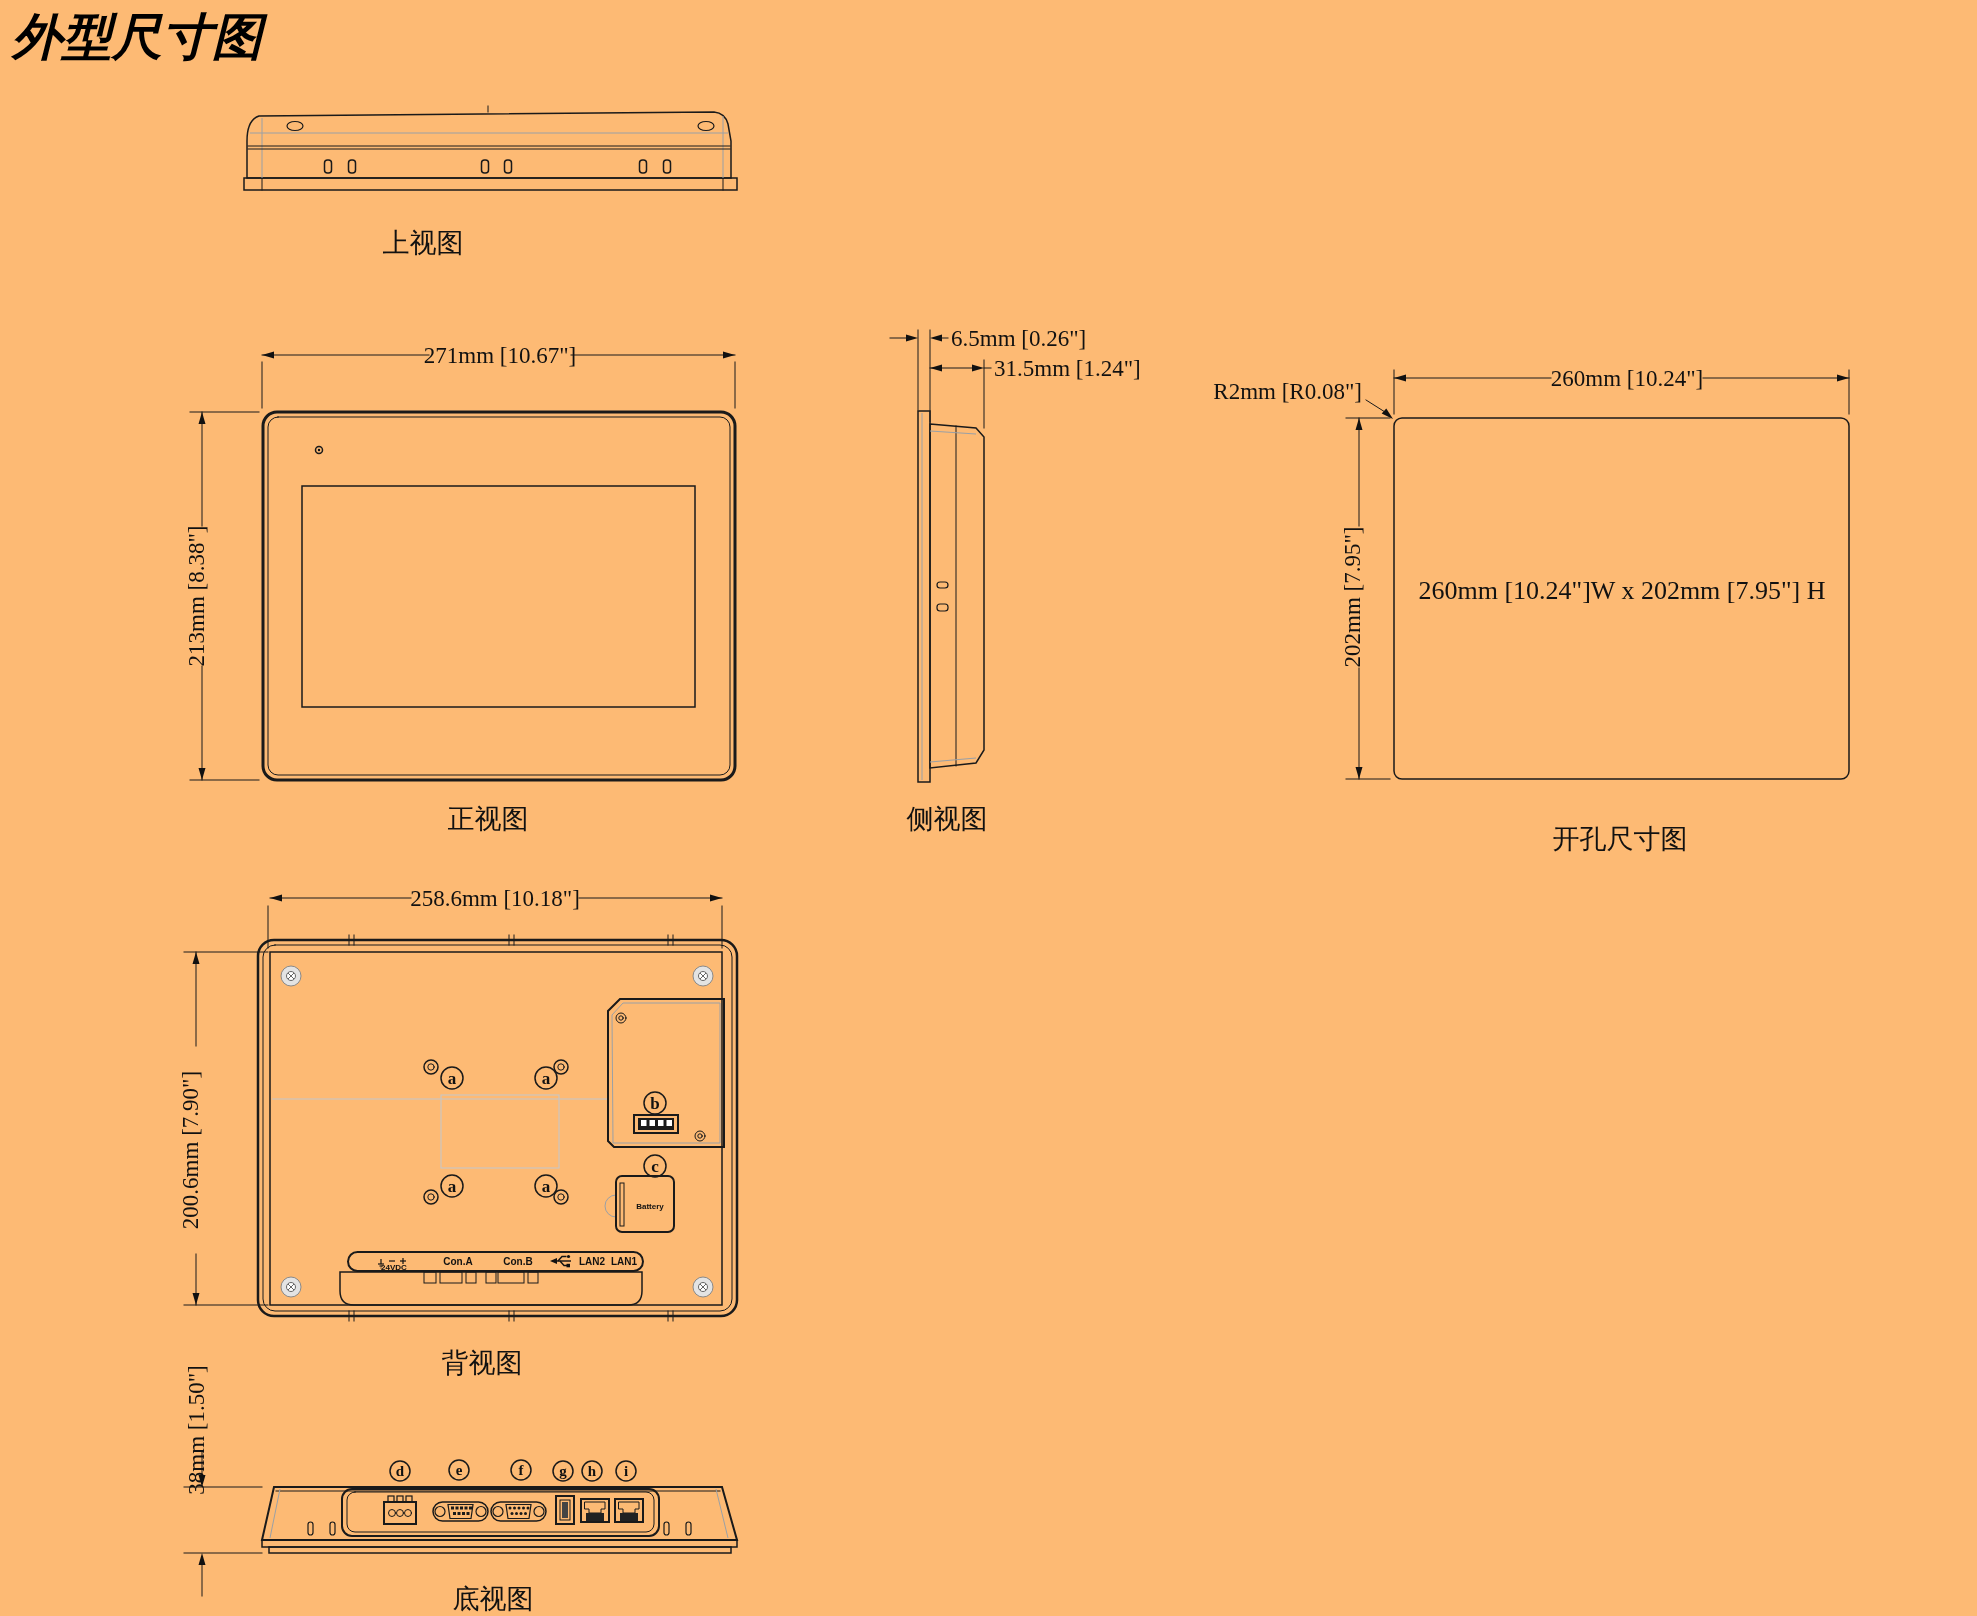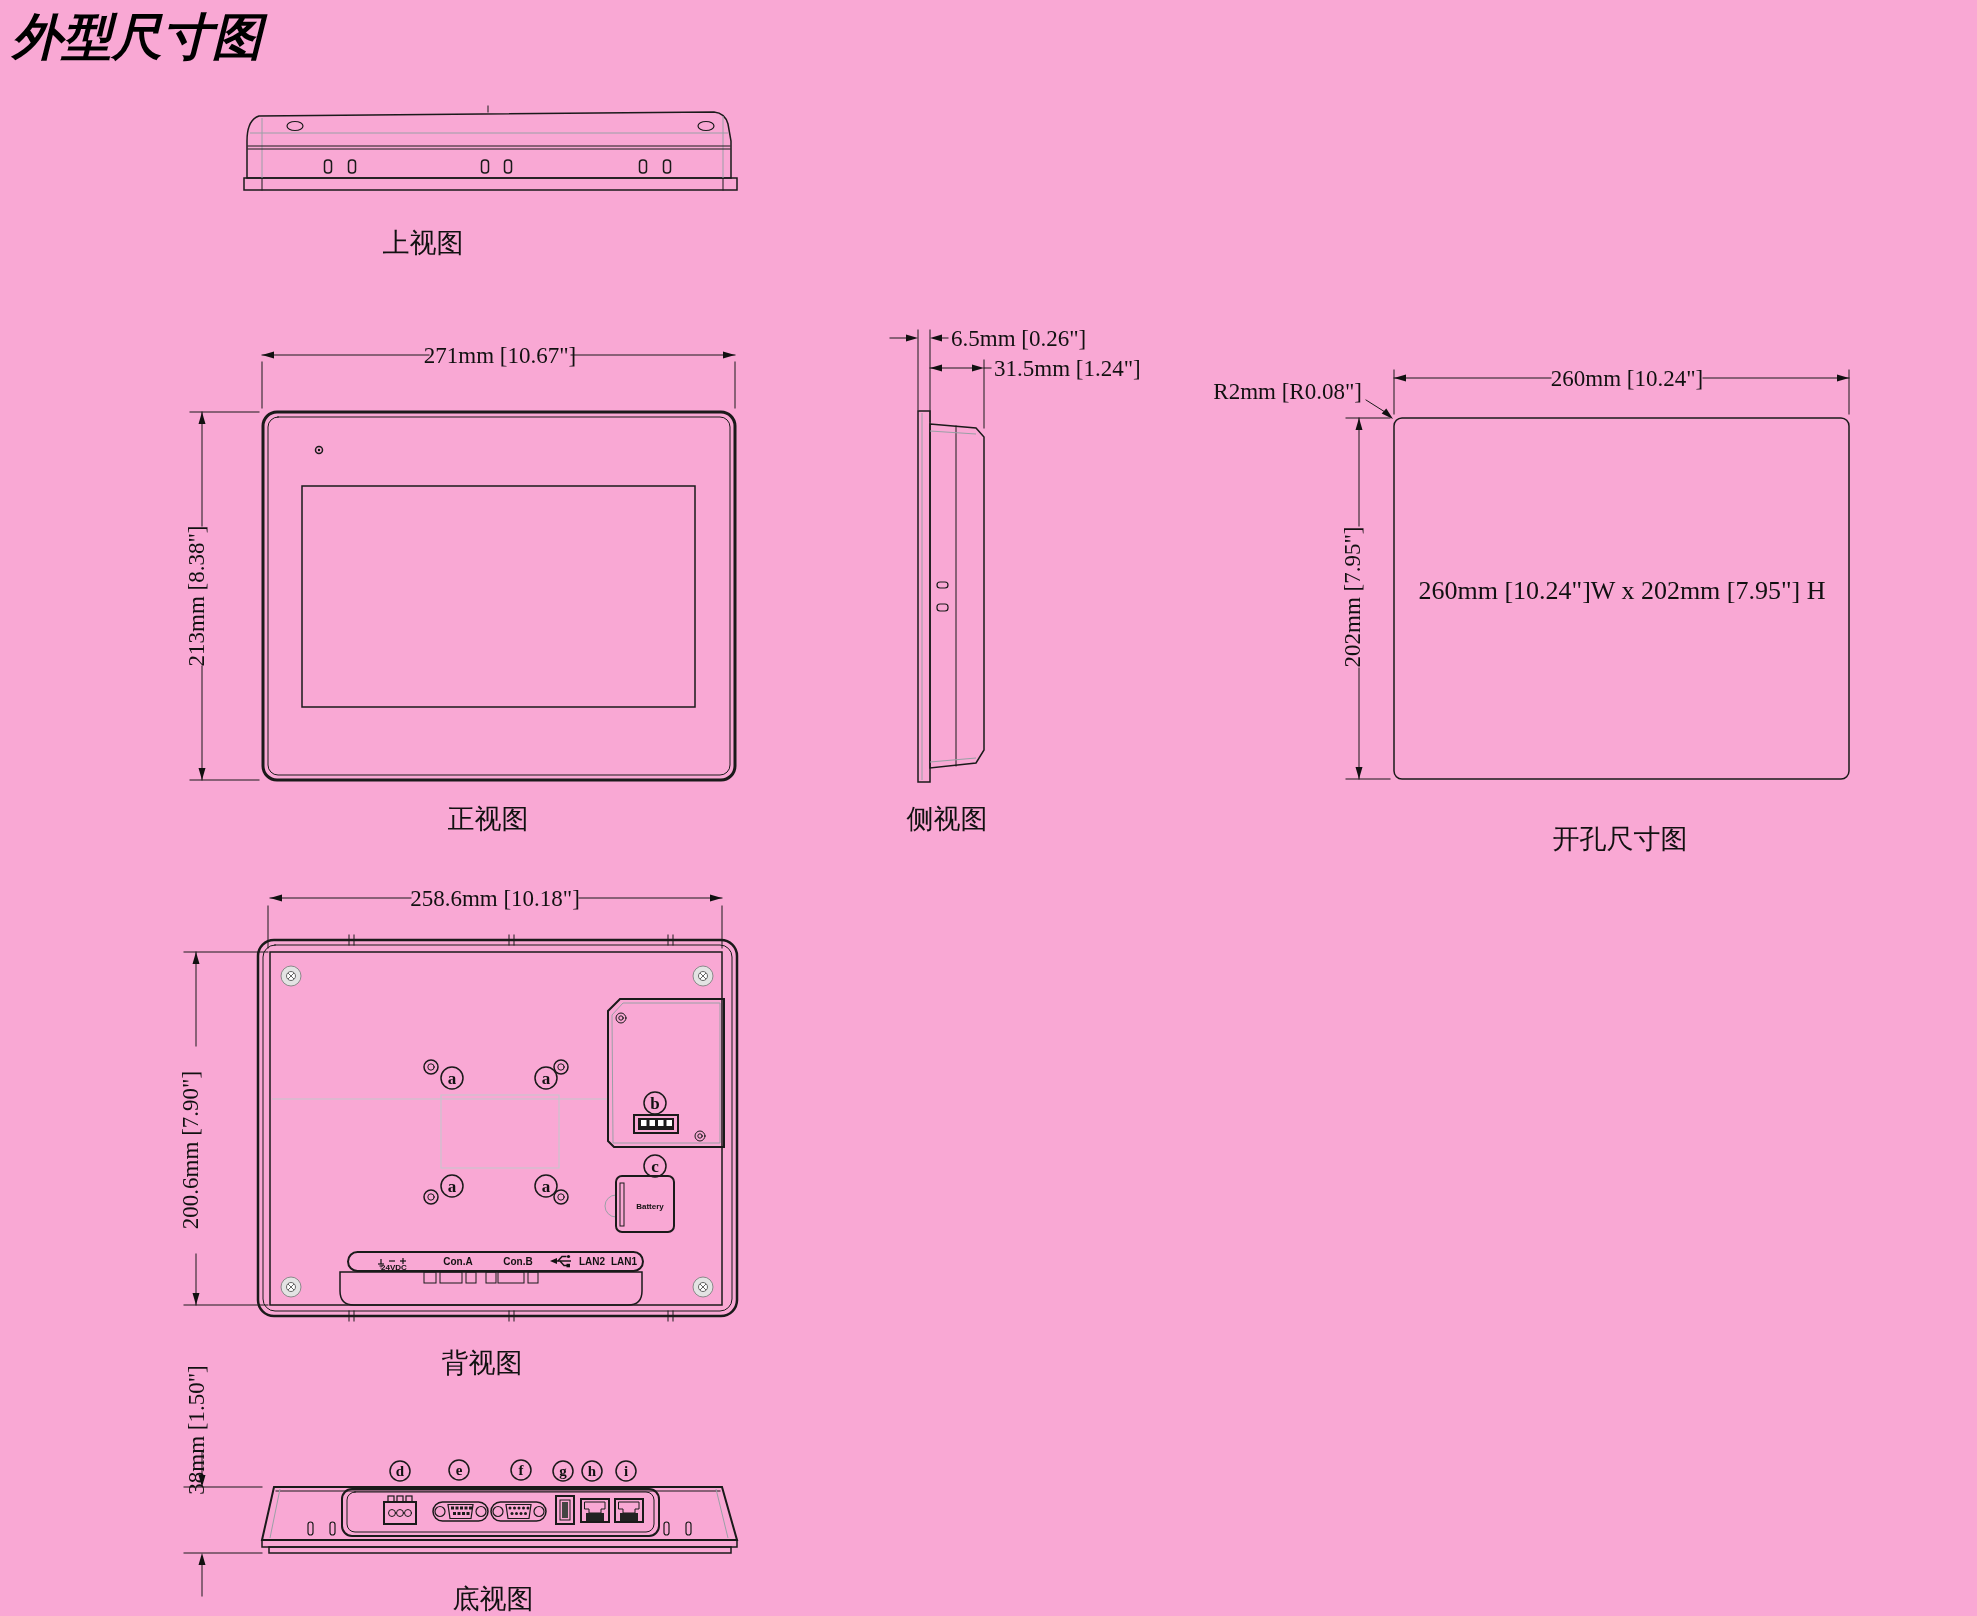--- a/index.html
+++ b/index.html
@@ -1,16 +1,16 @@
 <!DOCTYPE html>
 <html><head>
 <meta charset="utf-8">
 <style>
   html,body{margin:0;padding:0;background:#ffffff;}
-  .stage{position:relative;width:1977px;height:1616px;background:#f9a8d4;overflow:hidden;}
+  .stage{position:relative;width:1977px;height:1616px;background:#fdba74;overflow:hidden;}
   svg{display:block;}
   .ln{stroke:#1a1a1a;fill:none;stroke-linecap:square;}
   .w1{stroke-width:1;}
   .w12{stroke-width:1.2;}
   .w15{stroke-width:1.5;}
   .w2{stroke-width:2;}
   .w25{stroke-width:2.5;}
   .w3{stroke-width:3;}
   .thin{stroke:#9aa0a6;fill:none;stroke-width:1;}
   .ghost{stroke:#c3c7cc;fill:none;stroke-width:1;}

